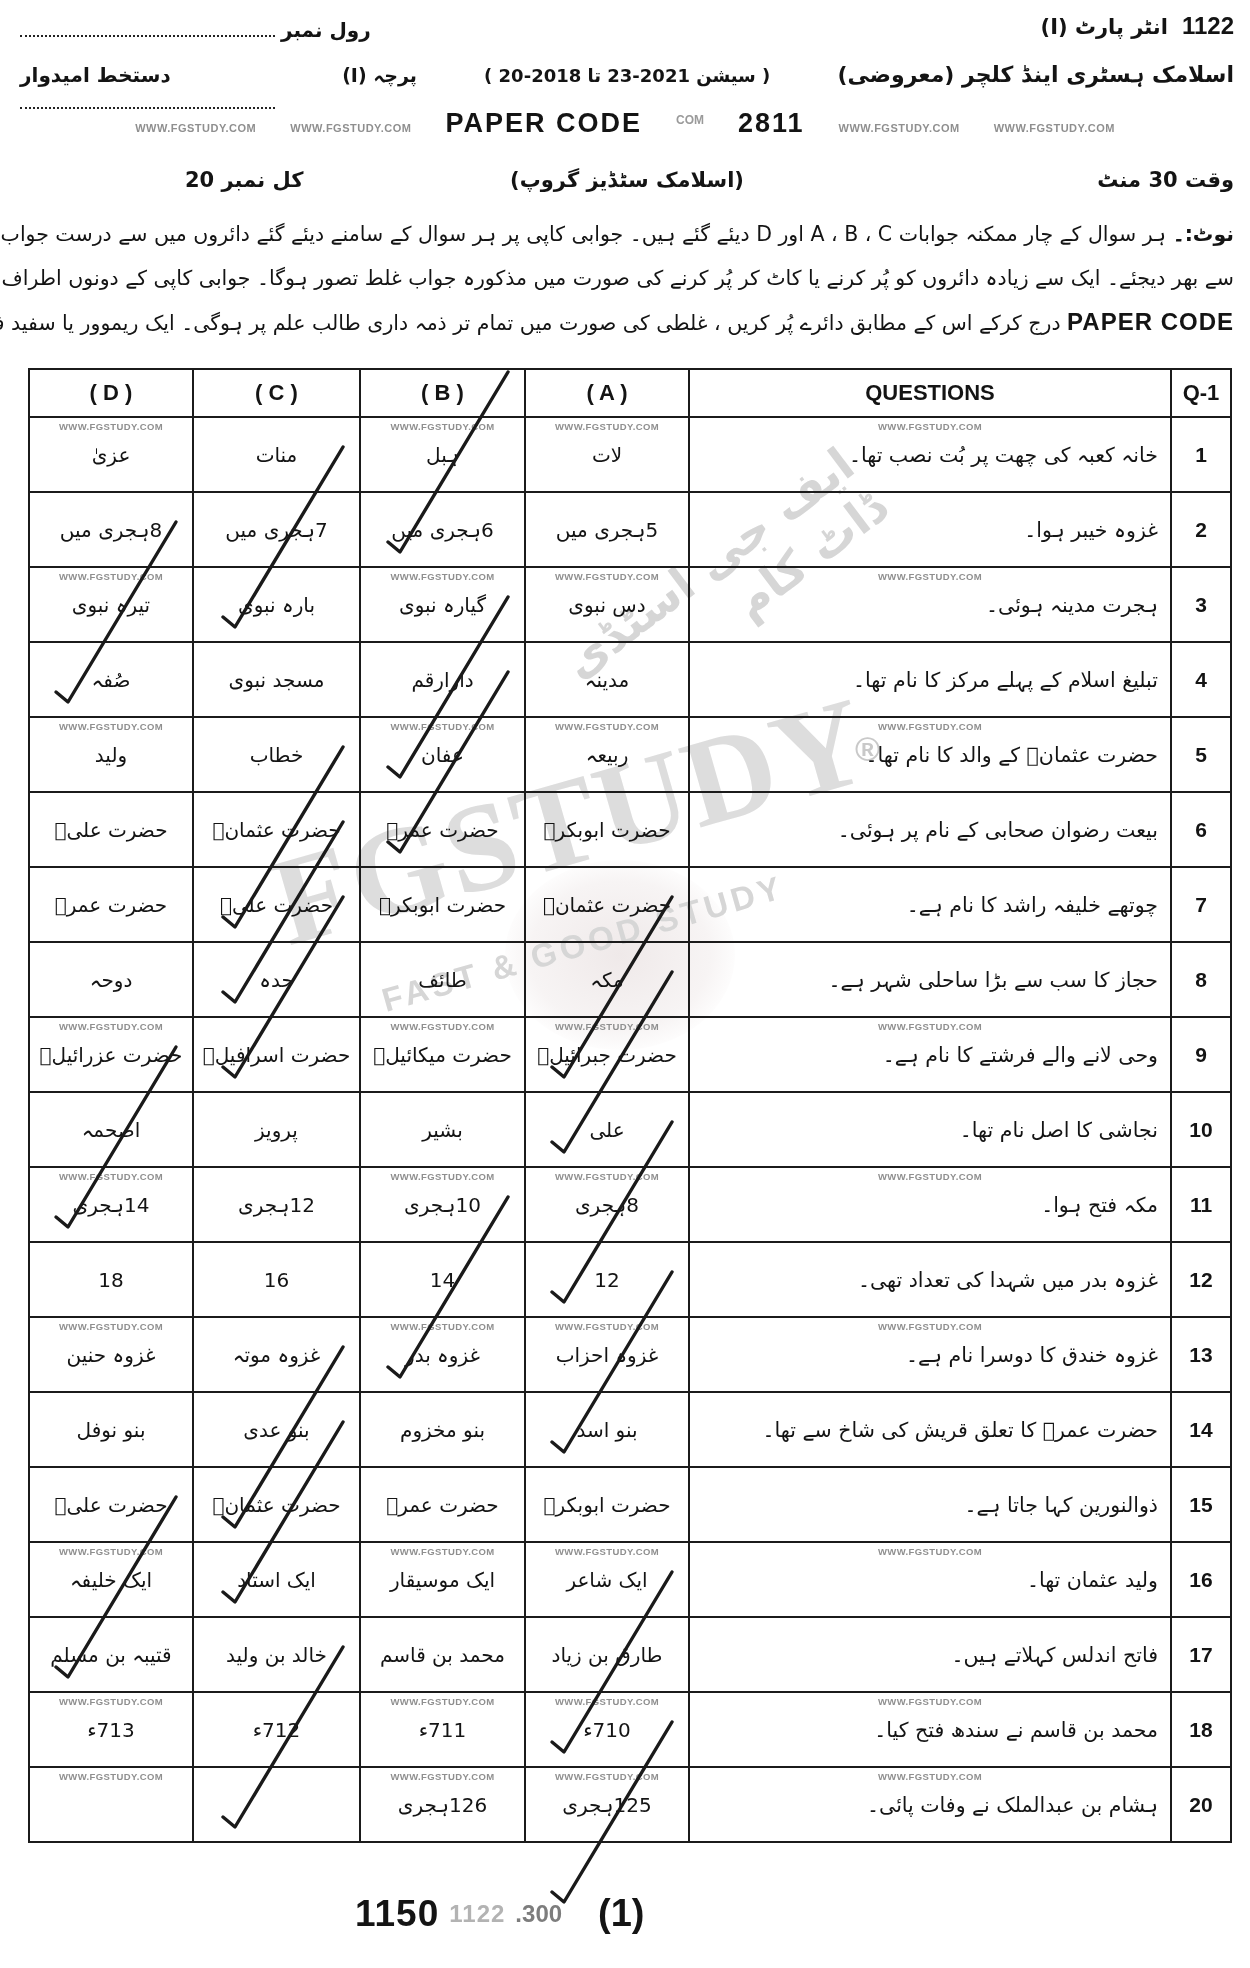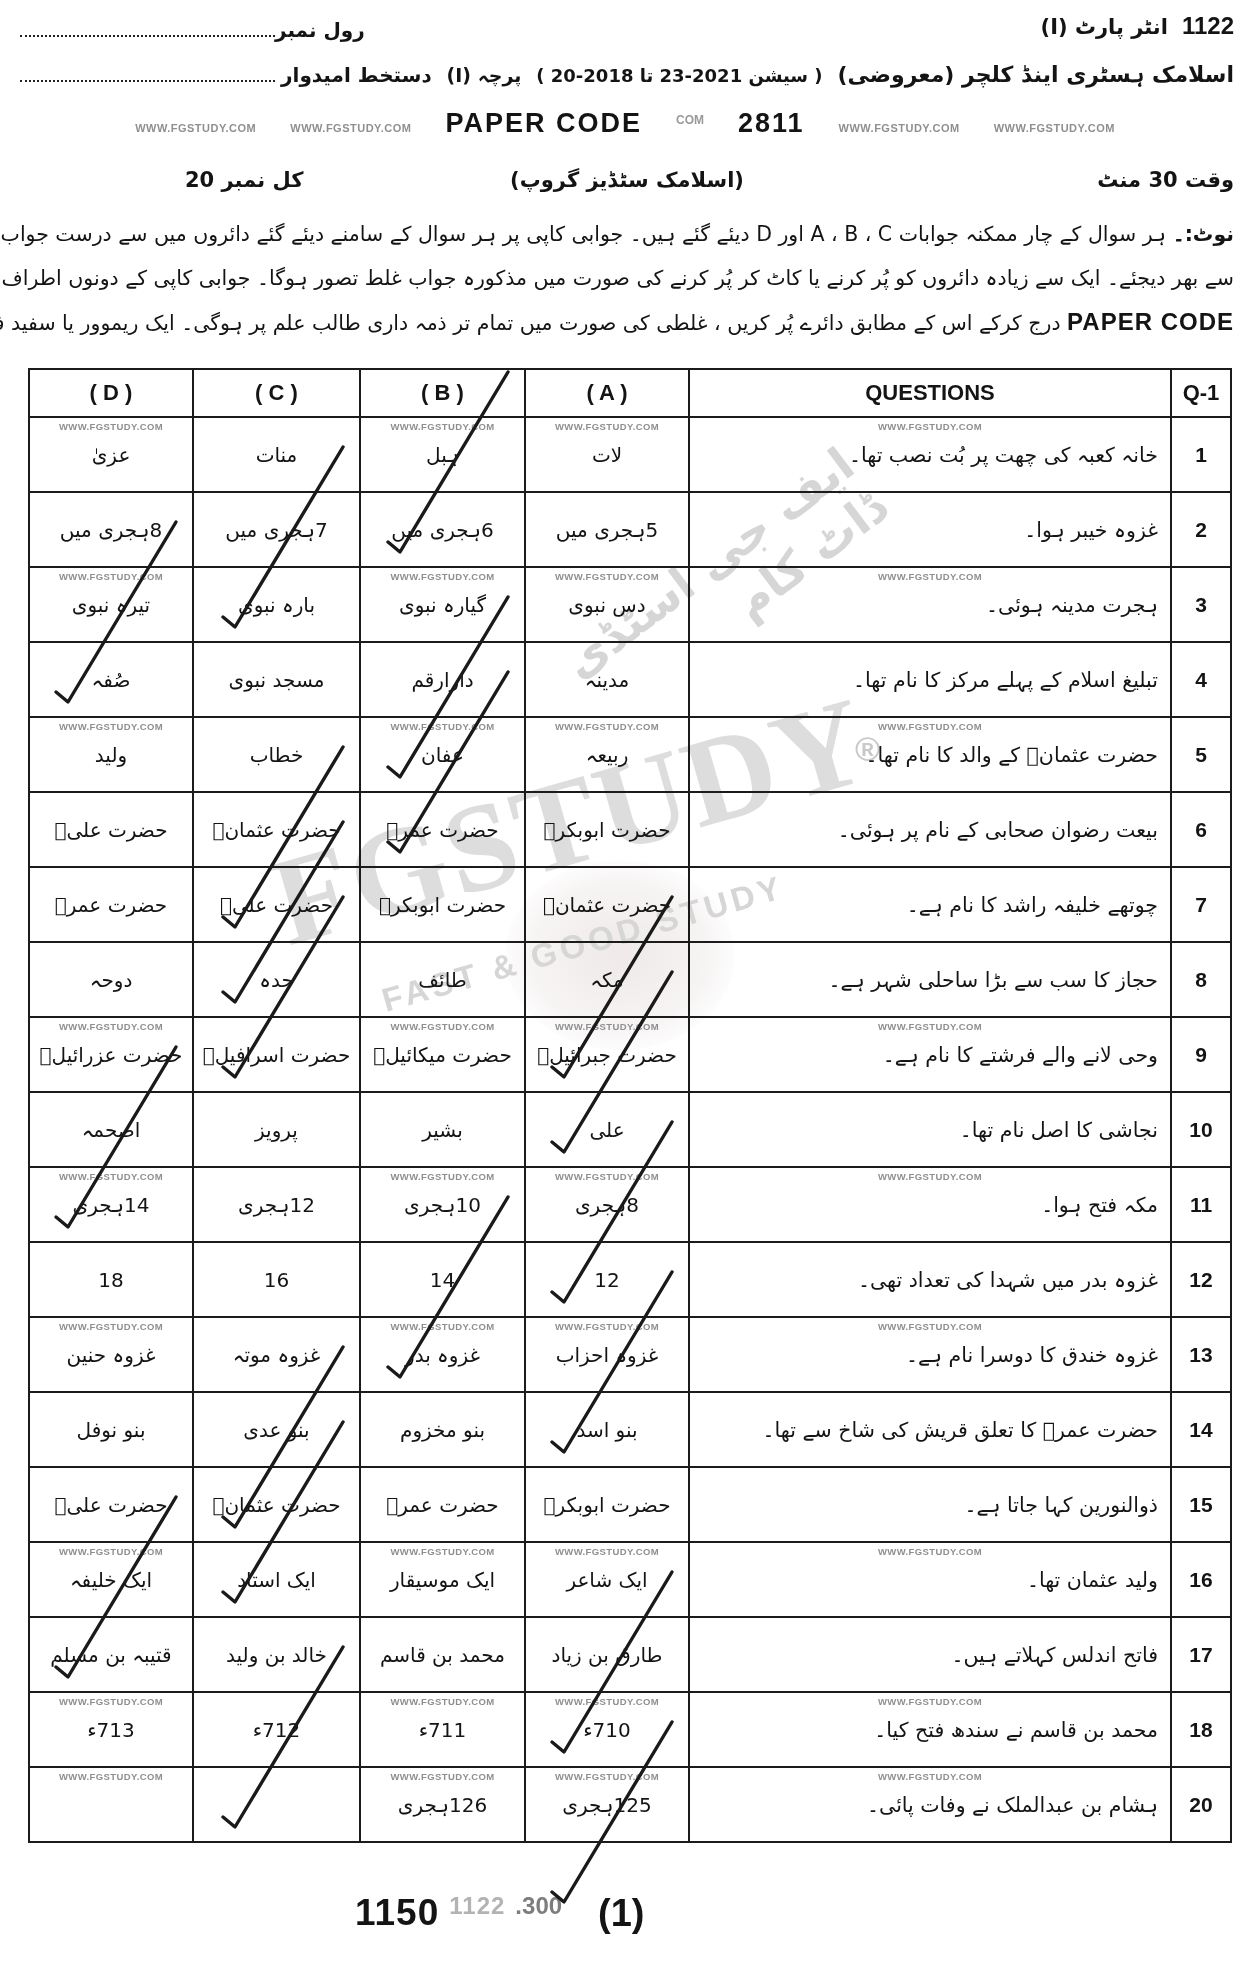--- a/index.html
+++ b/index.html
@@ -5,28 +5,28 @@
   html,body{margin:0;padding:0;background:#e8e8e8;}
   .page{position:relative;width:1250px;height:1968px;background:#ffffff;margin:0 auto;
         font-family:"Liberation Sans",sans-serif;color:#141414;overflow:hidden;}
   .urdu{font-family:"DejaVu Sans","Liberation Serif",sans-serif;direction:rtl;}
   
   .hline1{position:absolute;top:12px;left:20px;right:16px;display:flex;justify-content:space-between;align-items:flex-start;direction:rtl;}
   .h1right{display:flex;direction:rtl;gap:14px;align-items:baseline;}
   .hcode{font-weight:bold;font-size:24px;font-family:"Liberation Sans",sans-serif;direction:ltr;}
   .hpart{font-size:21px;font-weight:bold;}
   .hwarn{font-size:20px;font-weight:bold;}
-  .rollblk{display:flex;direction:rtl;align-items:baseline;margin-top:6px;}
+  .rollblk{display:flex;direction:rtl;align-items:baseline;gap:6px;margin-top:6px;}
   .rolllabel{font-size:20px;font-weight:bold;white-space:nowrap;}
   .dots{width:255px;border-bottom:2px dotted #222;height:14px;}
   .hline2{position:absolute;top:62px;left:20px;right:16px;display:flex;justify-content:space-between;align-items:baseline;direction:rtl;}
   .hsubject{font-size:22px;font-weight:bold;}
   .hsession{font-size:18px;font-weight:bold;}
   .hpaper{font-size:19px;font-weight:bold;text-align:center;}
-  .sigblk{display:flex;direction:rtl;align-items:baseline;gap:6px;}
+  .sigblk{display:flex;direction:rtl;align-items:baseline;gap:6px;flex-direction:column;}
   
   .pcrow{position:absolute;top:108px;left:0;right:0;display:flex;align-items:baseline;justify-content:center;gap:34px;}
   .wmtxt{font-size:11px;letter-spacing:.5px;color:#8f8f8f;font-weight:bold;white-space:nowrap;}
   .pclabel{font-size:27px;font-weight:bold;letter-spacing:2px;}
   .pcghost{font-size:12px;color:#9a9a9a;font-weight:bold;position:relative;top:-8px;}
   .pcvalue{font-size:27px;font-weight:bold;letter-spacing:2px;}
   
   .grouprow{position:absolute;top:168px;left:20px;right:16px;height:34px;}
   .gtime{position:absolute;right:0;top:0;font-size:21px;font-weight:bold;}
   .ggroup{position:absolute;left:50%;transform:translateX(-50%);top:0;font-size:21px;font-weight:bold;}
@@ -54,21 +54,21 @@
   .brandbig{position:absolute;left:10px;top:90px;transform:rotate(-16deg);font-size:125px;font-weight:bold;
             color:#d2d2d2;opacity:.75;font-family:"Liberation Serif",serif;letter-spacing:2px;}
   .brandtag{position:absolute;left:120px;top:265px;transform:rotate(-16deg);font-size:33px;font-weight:bold;
             color:#d6d6d6;letter-spacing:4px;font-family:"Liberation Sans",sans-serif;}
   .brandurdu{position:absolute;left:330px;top:-10px;transform:rotate(-37deg);transform-origin:left bottom;
              font-size:46px;font-weight:bold;color:#cfcfcf;opacity:.85;}
   .brandreg{position:absolute;left:600px;top:70px;font-size:34px;color:#c9c9c9;font-weight:bold;}
   .brandblob{position:absolute;left:250px;top:200px;width:230px;height:190px;border-radius:50%;
              background:radial-gradient(ellipse at center,#efe9e9 0%,#f7f4f4 55%,rgba(255,255,255,0) 75%);}
   
-  .footer{position:absolute;left:355px;top:1892px;display:flex;align-items:flex-start;gap:10px;}
+  .footer{position:absolute;left:355px;top:1892px;display:flex;align-items:center;gap:10px;}
   .f1{font-size:37px;font-weight:bold;letter-spacing:1px;}
   .f2{font-size:24px;font-weight:bold;color:#b3b3b3;letter-spacing:1px;}
   .f3{font-size:24px;font-weight:bold;color:#7d7d7d;}
   .fpage{font-size:38px;font-weight:bold;margin-left:26px;}
 </style>
 </head>
 <body>
 
 <div class="page">
 

